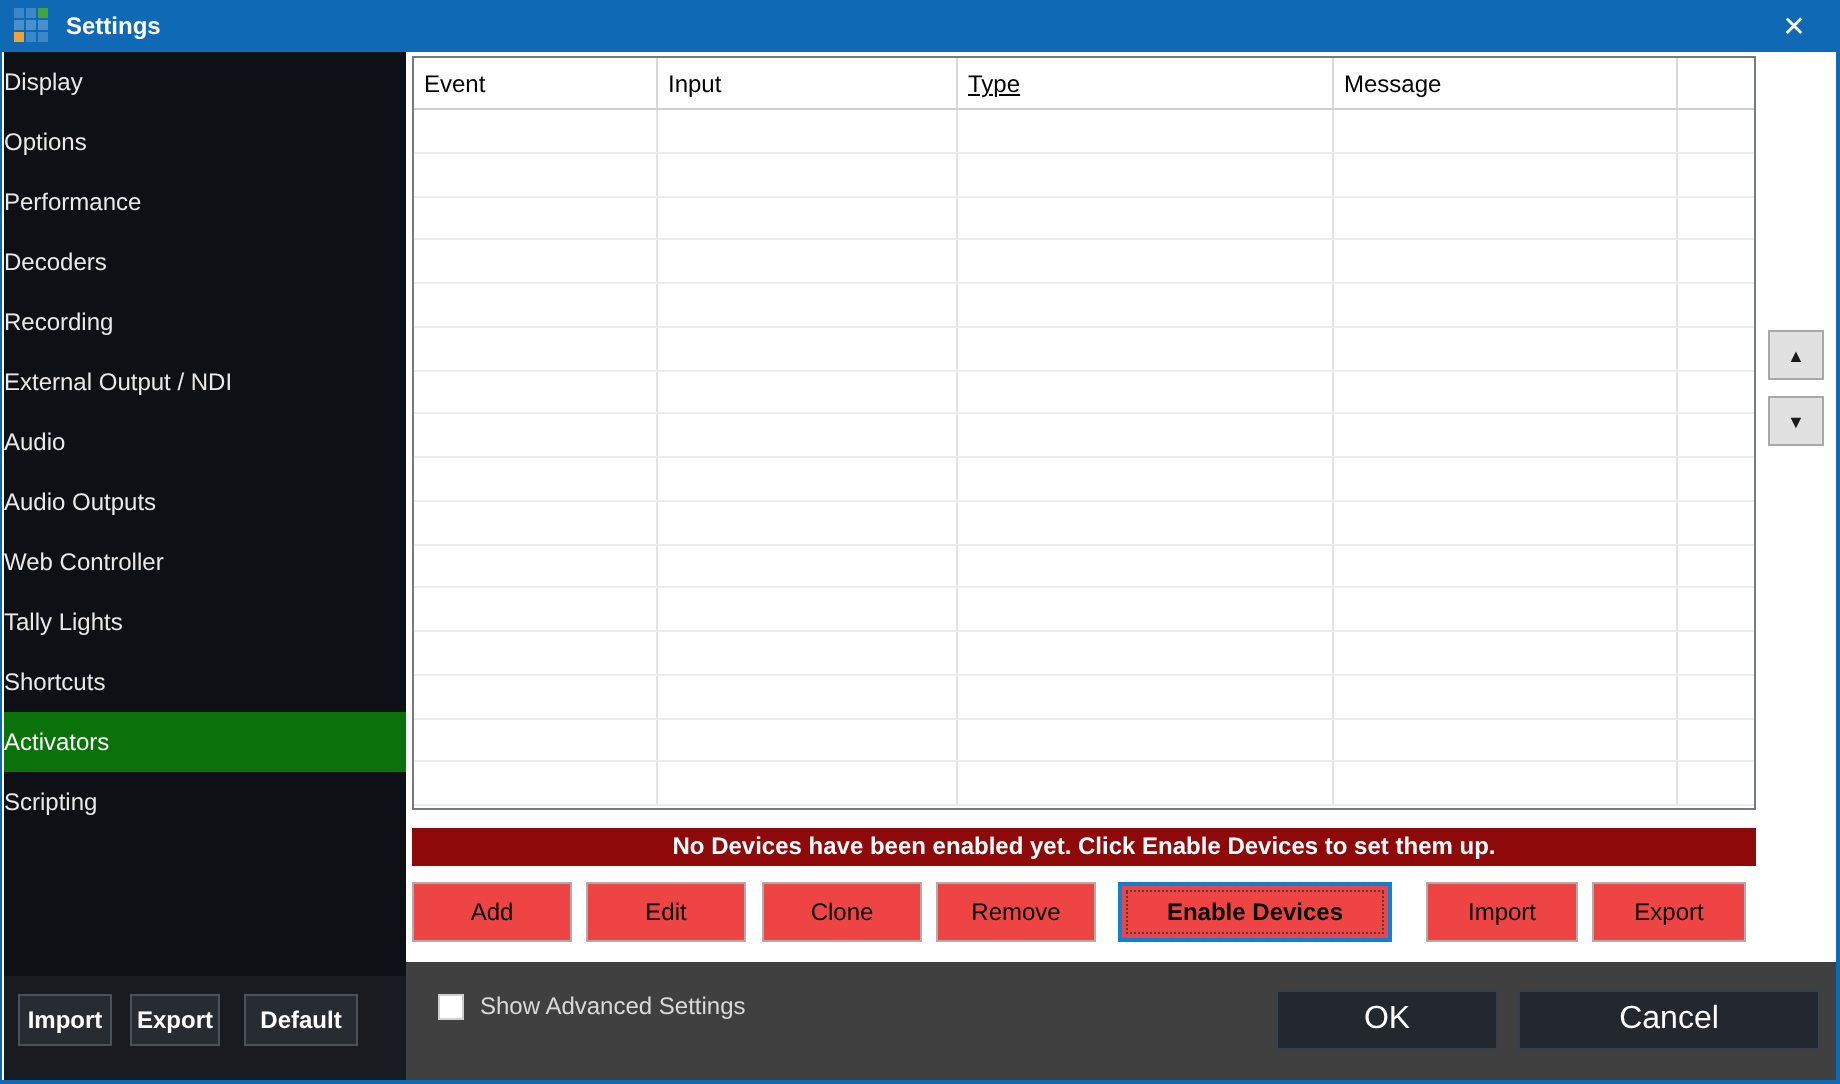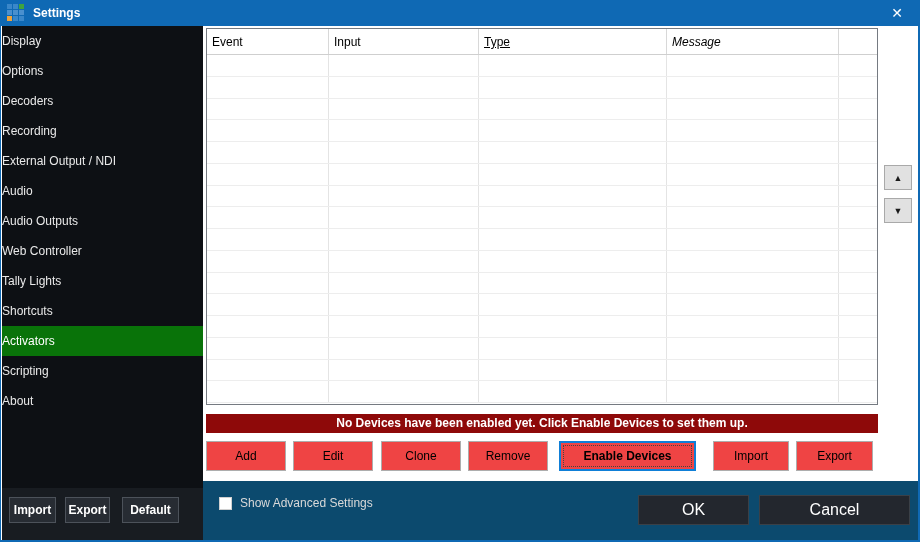--- a/index.html
+++ b/index.html
@@ -29,21 +29,21 @@
   .hcell{font-size:12px;color:#000;padding:6px 0 0 5px;border-right:1px solid #d8d8d8;overflow:hidden;white-space:nowrap;}
   .hcell:last-child{border-right:none;}
   .trow{display:flex;height:21.75px;border-bottom:1px solid #ededed;}
   .tcell{border-right:1px solid #e4e4e4;}
   .tcell:last-child{border-right:none;}
   .scrollbtn{position:absolute;width:28px;height:25px;background:#e1e1e1;border:1px solid #a9a9a9;font-size:9px;color:#1a1a1a;padding:0;text-align:center;}
   .banner{position:absolute;left:3px;top:388px;width:672px;height:19px;background:var(--banner,#8e0909);color:#fff;font-size:12px;font-weight:bold;text-align:center;line-height:19px;white-space:nowrap;overflow:hidden;}
   .light-btn{position:absolute;top:415px;height:30px;background:#ef4444;border:1px solid #adadad;font-size:12px;color:#000;padding:4px;}
   .light-btn.primary{border:2px solid var(--accent,#0f7fd7);font-weight:bold;outline:1px dotted #444;outline-offset:-5px;}
   
-  .bottombar{position:absolute;left:202px;top:481px;width:716px;height:59px;background:#0c4a6e;}
+  .bottombar{position:absolute;left:202px;top:481px;width:716px;height:59px;background:#404040;}
   .checkbox-field{position:absolute;left:16px;top:15px;display:flex;align-items:center;}
   .checkbox{width:13px;height:13px;background:#fff;border:1px solid #d0d0d0;}
   .checkbox-label{margin-left:8px;color:#d9d9d9;font-size:12px;}
   .bar-btn{position:absolute;top:14px;height:30px;background:#23272e;border:1px solid #3a4047;color:#fff;font-weight:normal;font-size:16px;padding:0;}
 </style>
 </head>
 <body>
 
 <div class="window">
 
@@ -59,46 +59,46 @@
         <div style="background: rgb(58, 135, 201);"></div>
         <div style="background: rgb(58, 135, 201);"></div>
       </div>
     <span class="title">Settings</span>
     <span class="close-btn">✕</span>
   </div>
 
   <nav class="sidebar">
       <div class="side-item">Display</div>
       <div class="side-item">Options</div>
+      <div class="side-item">Performance</div>
       <div class="side-item">Decoders</div>
       <div class="side-item">Recording</div>
       <div class="side-item">External Output / NDI</div>
       <div class="side-item">Audio</div>
       <div class="side-item">Audio Outputs</div>
       <div class="side-item">Web Controller</div>
       <div class="side-item">Tally Lights</div>
       <div class="side-item">Shortcuts</div>
       <div class="side-item selected">Activators</div>
       <div class="side-item">Scripting</div>
-      <div class="side-item">About</div>
     </nav>
 
   <div class="sidebar-footer">
       <button class="dark-btn" style="left: 7px; width: 47px; top: 9px;">Import</button>
       <button class="dark-btn" style="left: 63px; width: 45px; top: 9px;">Export</button>
       <button class="dark-btn" style="left: 120px; width: 57px; top: 9px;">Default</button>
     </div>
 
   <div class="main">
     <div class="listview">
         <div class="hrow">
           <div class="hcell" style="width: 122px;">Event</div>
           <div class="hcell" style="width: 150px;">Input</div>
           <div class="hcell" style="width: 188px; text-decoration: underline;">Type</div>
-          <div class="hcell" style="width: 172px; font-style: italic;">Message</div>
+          <div class="hcell" style="width: 172px;">Message</div>
           <div class="hcell" style="width: 38px;"></div>
         </div>
         <div class="trow">
           <div class="tcell" style="width: 122px;"></div>
           <div class="tcell" style="width: 150px;"></div>
           <div class="tcell" style="width: 188px;"></div>
           <div class="tcell" style="width: 172px;"></div>
           <div class="tcell" style="width: 38px;"></div>
         </div>
         <div class="trow">

